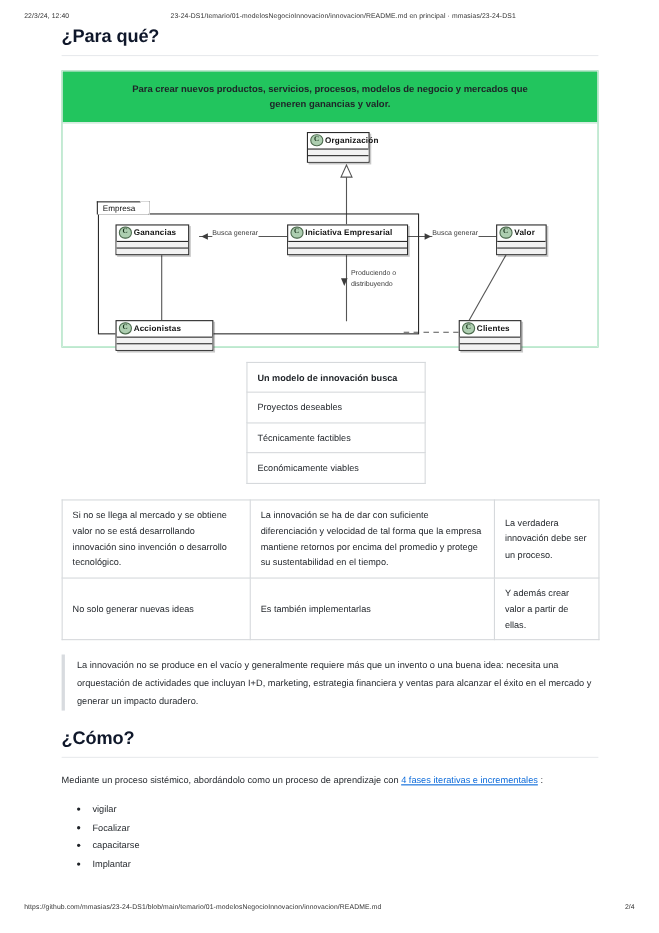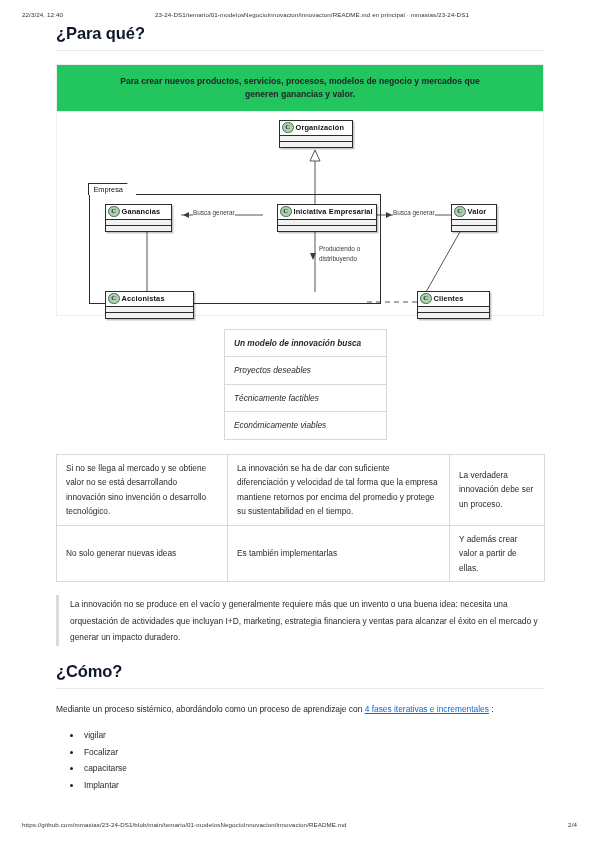--- a/index.html
+++ b/index.html
@@ -184,21 +184,20 @@
     line-height: 1.75;
     font-weight: 400;
   }
   table.md-table th {
     font-weight: 700;
   }
 
   .table-busca {
     margin: 13px 0 0 168px;
     width: 163px;
-    font-style: italic;
   }
   .table-busca td, .table-busca th { padding: 5px 9px; }
 
   .table-compare {
     margin-top: 14px;
     width: 488px;
     table-layout: fixed;
   }
   .table-compare td { vertical-align: middle; }
 
@@ -269,39 +268,39 @@
 
         <line x1="404" y1="118" x2="369" y2="180" stroke="#555" stroke-width="1"></line>
 
         <line x1="310" y1="190" x2="360" y2="190" stroke="#555" stroke-width="1" stroke-dasharray="5,4"></line>
       </svg>
 
       <div class="uml-package" style="left:32px; top:82px; width:292px; height:110px;">
         <div class="uml-package-tab">Empresa</div>
       </div>
 
-      <div class="uml-class" style="left:222px; top:8px; width:74px;">
+      <div class="uml-class" style="left:222px; top:8px; width:57px;">
         <div class="uml-head">
           <span class="uml-cicon">C</span>
           <span class="uml-name">Organización</span>
         </div>
         <div class="uml-comp"></div>
         <div class="uml-comp second"></div>
       </div>
 
       <div class="uml-class" style="left:48px; top:92px; width:67px;">
         <div class="uml-head">
           <span class="uml-cicon">C</span>
           <span class="uml-name">Ganancias</span>
         </div>
         <div class="uml-comp"></div>
         <div class="uml-comp second"></div>
       </div>
 
-      <div class="uml-class" style="left:220px; top:92px; width:100px;">
+      <div class="uml-class" style="left:204px; top:92px; width:110px;">
         <div class="uml-head">
           <span class="uml-cicon">C</span>
           <span class="uml-name">Iniciativa Empresarial</span>
         </div>
         <div class="uml-comp"></div>
         <div class="uml-comp second"></div>
       </div>
 
       <div class="uml-class" style="left:394px; top:92px; width:46px;">
         <div class="uml-head">
@@ -315,21 +314,21 @@
       <div class="uml-class" style="left:48px; top:179px; width:89px;">
         <div class="uml-head">
           <span class="uml-cicon">C</span>
           <span class="uml-name">Accionistas</span>
         </div>
         <div class="uml-comp"></div>
         <div class="uml-comp second"></div>
       </div>
 
 
-      <div class="uml-class" style="left:360px; top:179px; width:73px;">
+      <div class="uml-class" style="left:360px; top:179px; width:57px;">
         <div class="uml-head">
           <span class="uml-cicon">C</span>
           <span class="uml-name">Clientes</span>
         </div>
         <div class="uml-comp"></div>
         <div class="uml-comp second"></div>
       </div>
 
       <span class="edge-label" style="left:136px; top:97px;">Busca generar</span>
       <span class="edge-label" style="left:336px; top:97px;">Busca generar</span>

